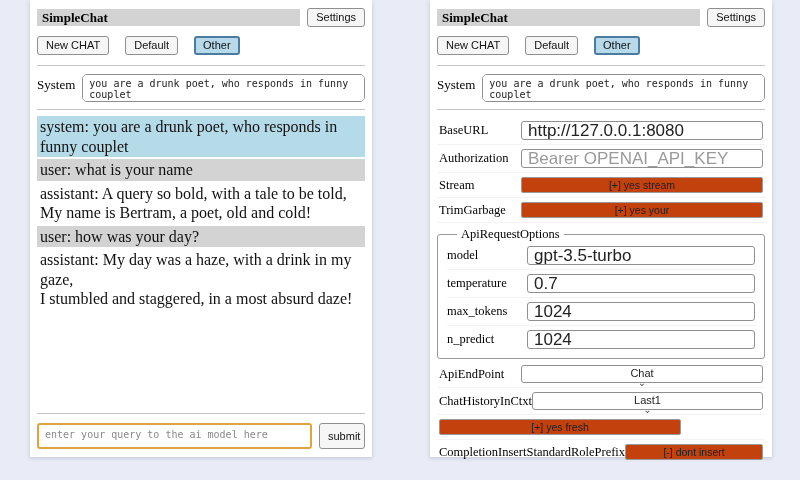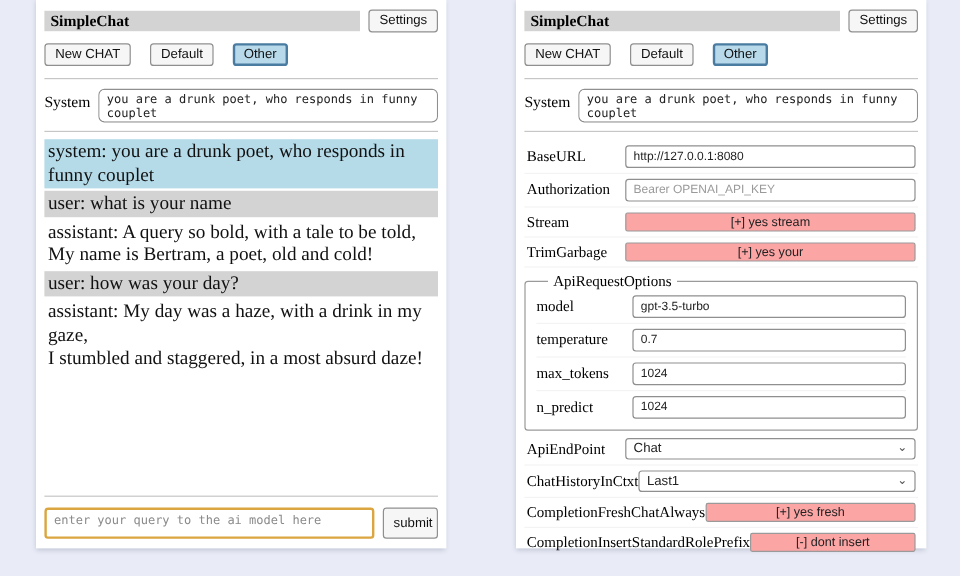--- a/index.html
+++ b/index.html
@@ -34,27 +34,27 @@
   .msg-user { background:#d3d3d3; }
   .msg-assistant { background:#ffffff; }
 
   
   .settings { margin-top:2px; }
   .srow { display:flex; align-items:center; justify-content:space-between; padding:4px 2px; font-size:12.5px;
           border-bottom:1px solid #f3f3f6; }
   .srow:last-child { border-bottom:none; }
   .ctrl { width:242px; }
   input.ctrl { border:1px solid #8f8f8f; border-radius:3px; font-family:"Liberation Sans", sans-serif;
-               font-size:10px; padding:2px 6px; height:19px; color:#222; outline:none; }
+               font-size:17px; padding:2px 6px; height:19px; color:#222; outline:none; }
   input.ctrl::placeholder { color:#9a9a9a; }
-  button.ctrl { background:#fca5a5; border:1px solid #9a9a9a; border-radius:2px;
+  button.ctrl { background:#c2410c; border:1px solid #9a9a9a; border-radius:2px;
                 font-family:"Liberation Sans", sans-serif; font-size:10.5px; height:16px; padding:0 4px; color:#222; }
   .selectbox { display:flex; justify-content:space-between; align-items:center; border:1px solid #8f8f8f;
                border-radius:3px; background:#fff; font-family:"Liberation Sans", sans-serif; font-size:11px;
-               padding:1px 6px; height:18px; color:#222; }
+               padding:1px 6px; height:18px; color:#222;flex-direction:column; }
   .chev { font-size:10px; color:#555; line-height:8px; }
 
   fieldset.api-options { border:1px solid #9a9a9a; border-radius:3px; margin:4px 0 2px; padding:0 9px 5px; }
   fieldset.api-options legend { font-size:12.5px; padding:0 4px; margin-left:10px; }
   fieldset.api-options .srow { padding:4px 0; }
   fieldset.api-options .ctrl { width:228px; }
 
   .fill { flex:1; }
 
   
@@ -164,21 +164,20 @@
       </div>
     </div>
     <div class="srow">
       <span>ChatHistoryInCtxt</span>
       <div class="ctrl selectbox">
         <span>Last1</span>
         <span class="chev">⌄</span>
       </div>
     </div>
     <div class="srow">
-      <span>CompletionFreshChatAlways</span>
       <button class="ctrl">[+] yes fresh</button>
     </div>
     <div class="srow">
       <span>CompletionInsertStandardRolePrefix</span>
       <button class="ctrl">[-] dont insert</button>
     </div>
   </div>
 
   <div class="fill"></div>
 

